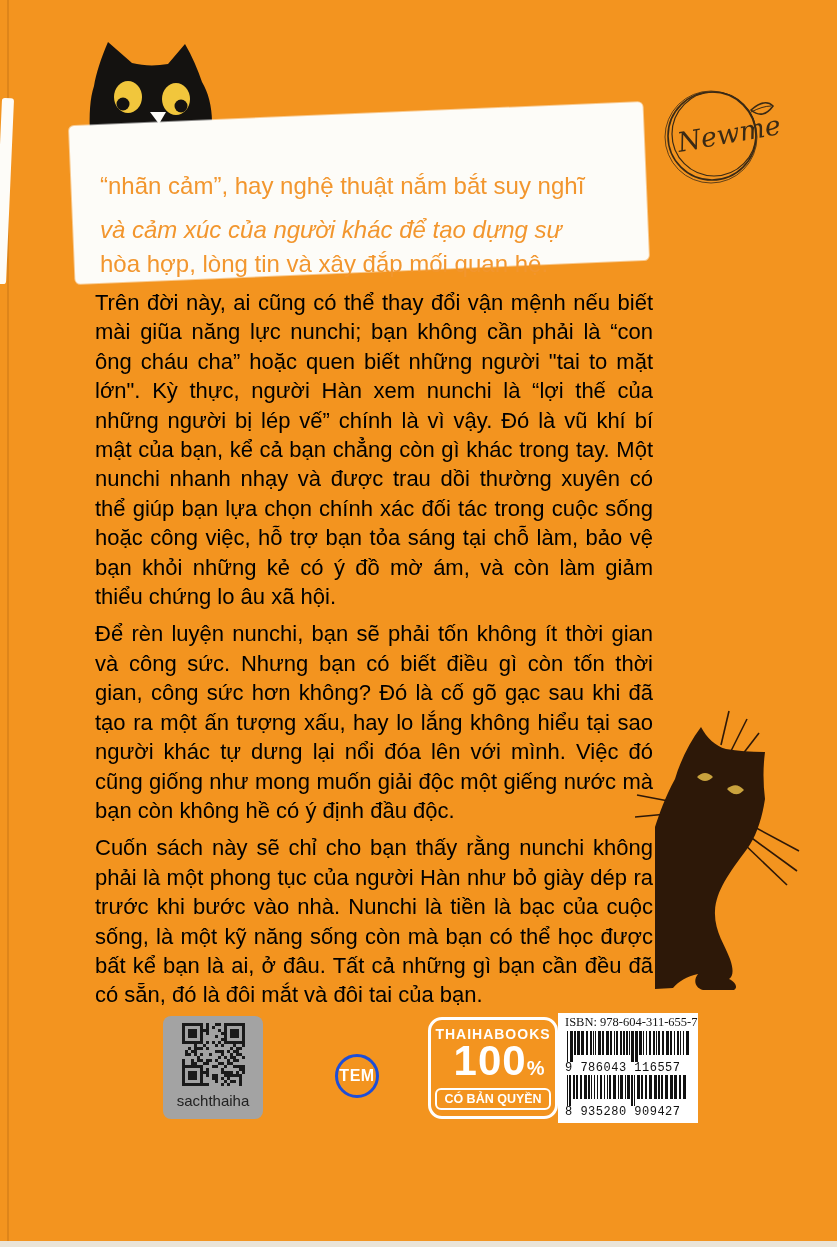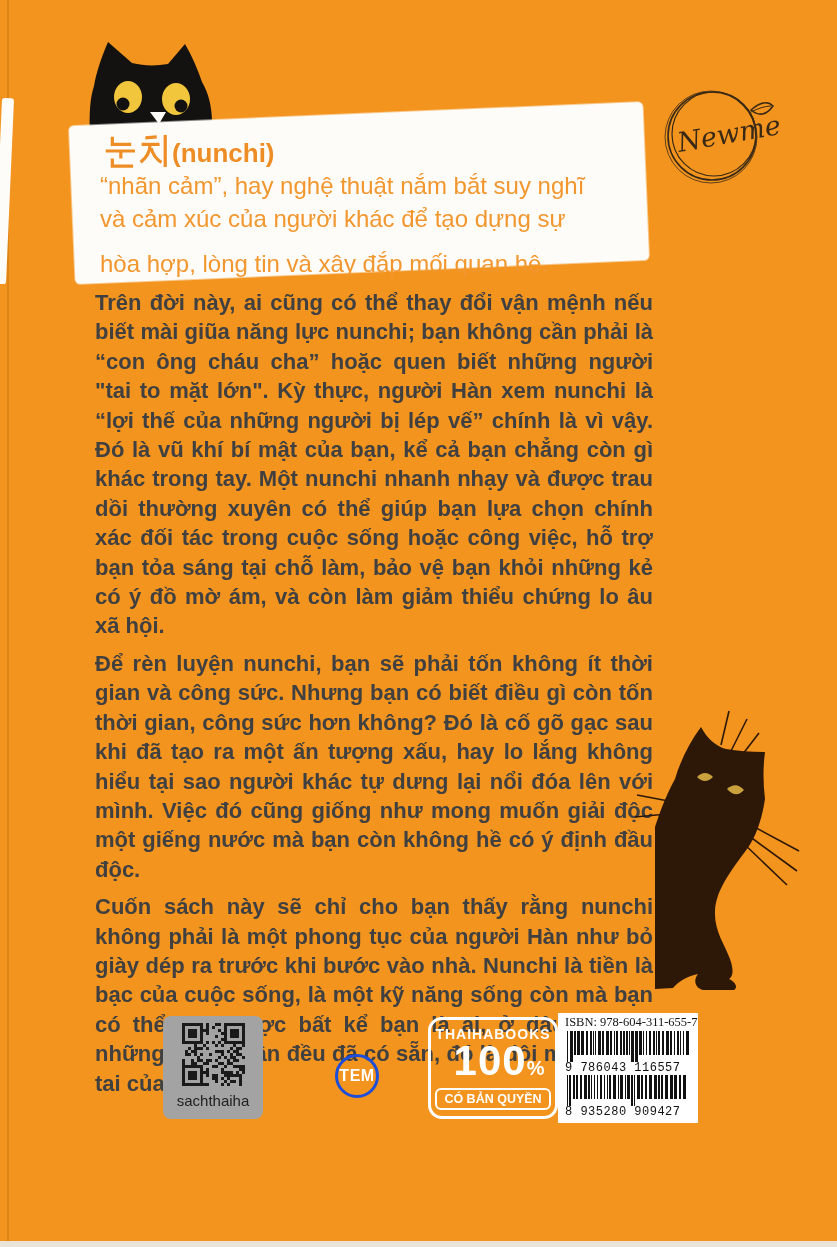--- a/index.html
+++ b/index.html
@@ -12,21 +12,21 @@
   
   .defbox{position:absolute;left:72px;top:114px;width:574px;height:158px;background:#fdfcf8;
           transform:rotate(-2.4deg);border-radius:5px;box-shadow:0 0 0 1px rgba(255,255,255,.5);}
   .defstreak{position:absolute;left:-2px;top:98px;width:12px;height:186px;background:#fdfcf8;
              transform:rotate(2.5deg);border-radius:3px;}
   .deftitle{position:absolute;left:100px;top:134px;display:flex;align-items:flex-end;gap:2px;}
   .deftitle .latin{font-size:26px;font-weight:700;color:#ee8d26;line-height:30px;}
   .defline{position:absolute;left:100px;width:540px;font-size:24px;color:#f2962e;white-space:nowrap;}
 
   
-  .bodytext{position:absolute;left:95px;top:288px;width:558px;color:#404040;font-weight:bold;}
+  .bodytext{position:absolute;left:95px;top:288px;width:558px;color:#000000;}
   .bpara{margin:0 0 8px 0;font-size:22px;line-height:29.4px;text-align:justify;}
 
   
   .topcat{position:absolute;left:88px;top:36px;}
   .rightcat{position:absolute;left:635px;top:705px;}
 
   
   .newme{position:absolute;left:655px;top:82px;}
 
   
@@ -65,37 +65,22 @@
     <ellipse cx="40" cy="61" rx="14" ry="16" fill="#f1c63c"></ellipse>
     <ellipse cx="88" cy="63" rx="14" ry="16" fill="#f1c63c"></ellipse>
     <circle cx="35" cy="68" r="6.5" fill="#141210"></circle>
     <circle cx="93" cy="70" r="6.5" fill="#141210"></circle>
     <path fill="#fdfcf8" d="M62,76 L78,76 L71,88 Z"></path>
   </svg>
 
   <div class="defbox"></div>
   <div class="defstreak"></div>
 
-  <div class="deftitle">
-    <svg width="70" height="34" viewBox="0 0 66 36" fill="none" stroke="#ee8d26" stroke-width="3.4" aria-label="눈치">
-      <path d="M9,3 L9,11 L29,11"></path>
-      <path d="M2,18 L33,18 M18,18 L18,26"></path>
-      <path d="M9,26 L9,34 L31,34"></path>
-      <g transform="translate(36,0)">
-        <path d="M8,4 L20,3"></path>
-        <path d="M4,11 L23,11"></path>
-        <path d="M13,11 C13,18 9,25 3,30"></path>
-        <path d="M14,15 C16,22 20,27 25,30"></path>
-        <path d="M29,1 L29,35"></path>
-      </g>
-    </svg>
-    <span class="latin">(nunchi)</span>
-  </div>
   <div class="defline" style="top:172px;">“nhãn cảm”, hay nghệ thuật nắm bắt suy nghĩ</div>
-  <div class="defline" style="top:205px;">và cảm xúc của người khác để tạo dựng sự</div>
+  <div class="defline" style="top:216px;font-style:italic;">và cảm xúc của người khác để tạo dựng sự</div>
   <div class="defline" style="top:250px;">hòa hợp, lòng tin và xây đắp mối quan hệ.</div>
 
   <svg class="newme" width="130" height="110" viewBox="0 0 130 110">
     <circle cx="57" cy="54" r="44" fill="none" stroke="#3a2a15" stroke-width="1.6"></circle>
     <circle cx="59" cy="52" r="42" fill="none" stroke="#3a2a15" stroke-width="1.2"></circle>
     <circle cx="56" cy="55" r="46" fill="none" stroke="#3a2a15" stroke-width="0.8"></circle>
     <path d="M96,28 q14,-12 22,-4 q-10,14 -22,4 Z" fill="none" stroke="#3a2a15" stroke-width="1.6"></path>
     <path d="M96,30 q12,-6 20,-6" fill="none" stroke="#3a2a15" stroke-width="1"></path>
     <text x="22" y="64" transform="rotate(-10 57 54)" font-family="DejaVu Serif, serif" font-style="italic" font-size="27" fill="#3a2a15">Newme</text>
   </svg>

